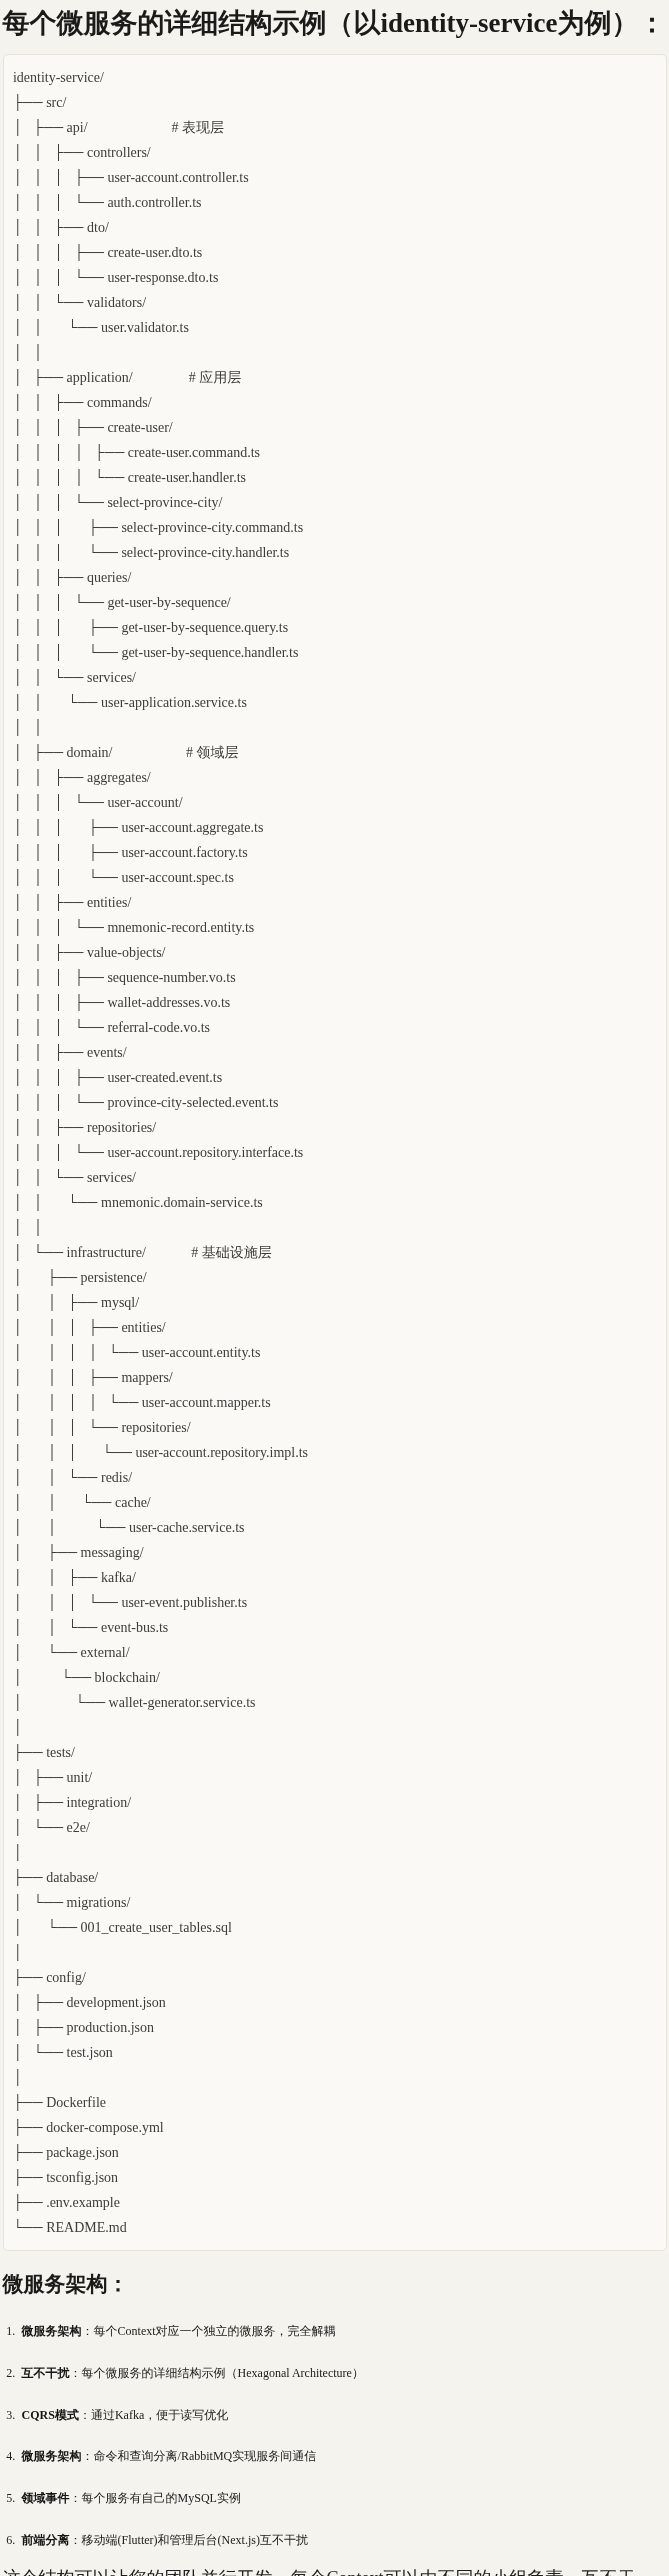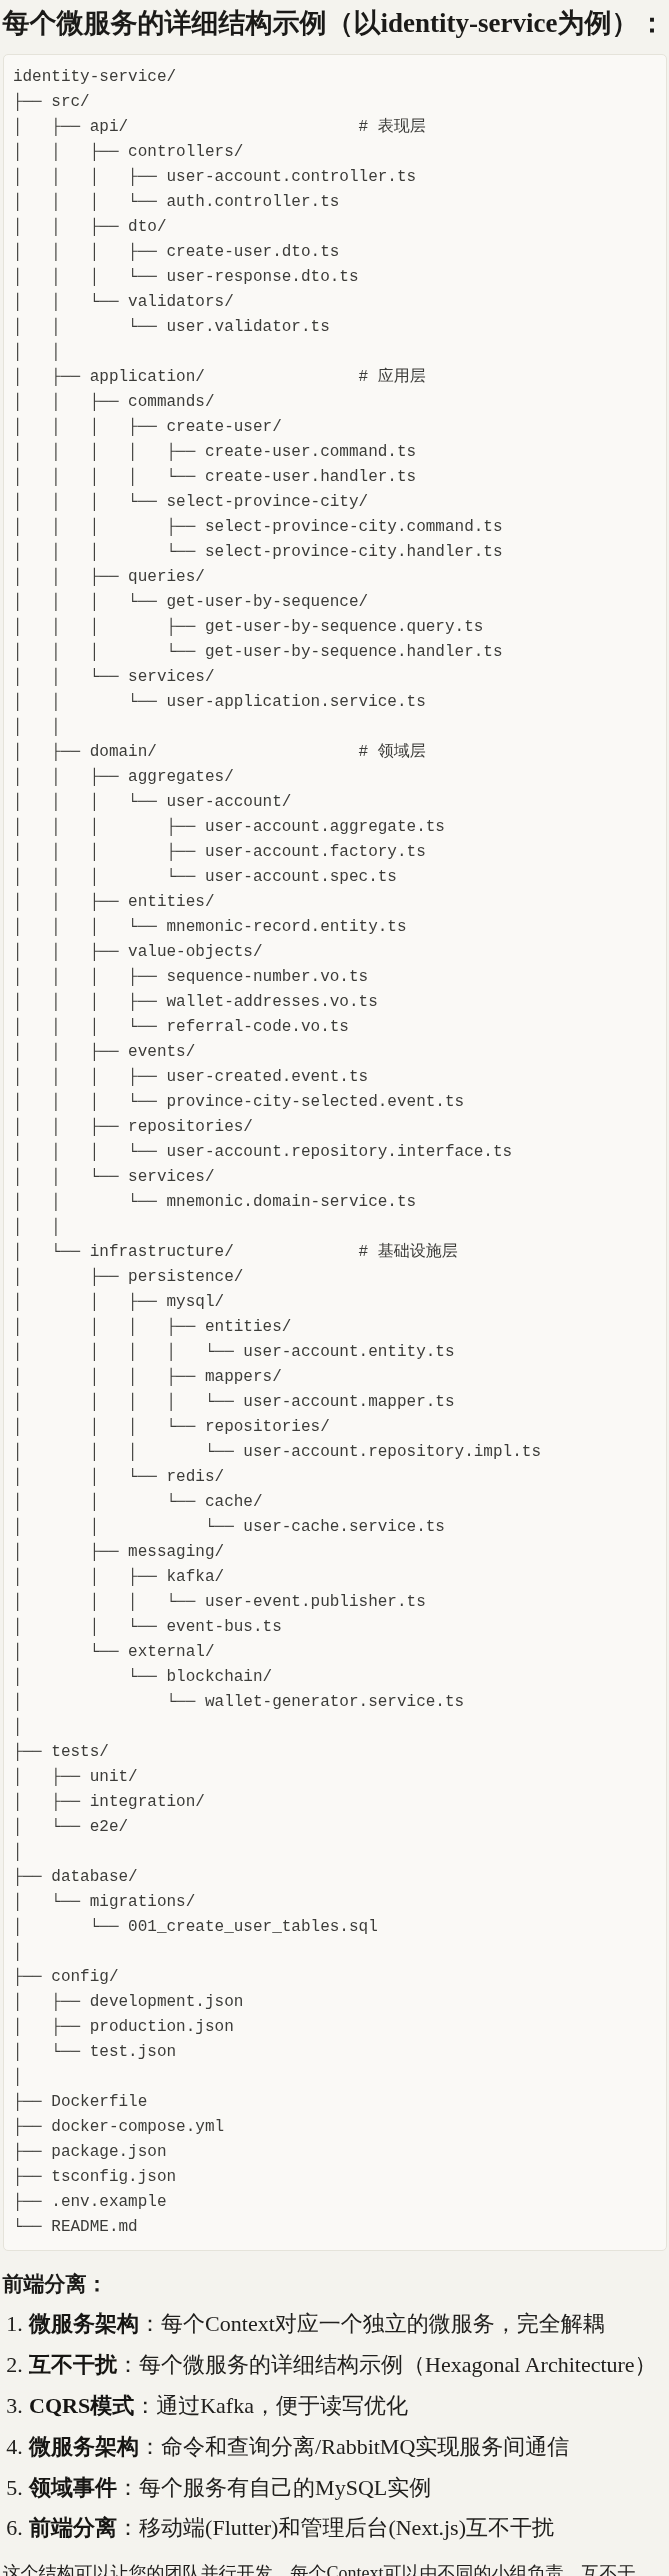--- a/index.html
+++ b/index.html
@@ -21,38 +21,38 @@
   }
   .code-block {
     background: #FAF9F6;
     border: 0.6px solid #E5E3DA;
     border-radius: 5px;
     padding: 10px 9.4px;
     overflow: hidden;
   }
   .code-block pre {
     margin: 0;
-    font-family: Liberation Mono, monospace;
-    font-size: 16px;
+    font-family: Liberation Serif, serif;
+    font-size: 14px;
     line-height: 25px;
     color: #3C3C39;
     white-space: pre;
   }
   .notes-heading {
     font-size: 21px;
     font-weight: 700;
     color: #1B1A18;
     line-height: 1.35;
     margin: 19px 0 0 0;
   }
   .notes-list { margin: 0; padding: 0 0 0 3.8px; }
   .note {
-    font-size: 22px;
+    font-size: 12px;
     line-height: 1.31;
-    margin-top: 12px;
+    margin-top: 26px;
     color: #21201E;
   }
   .note-num { margin-right: 6.3px; }
   .note-term { font-weight: 700; color: #161513; }
   .closing {
     font-size: 18px;
     line-height: 1.38;
     margin: 17.5px 0 0 0;
     color: #21201E;
   }
@@ -147,21 +147,21 @@
 │   └── test.json
 │
 ├── Dockerfile
 ├── docker-compose.yml
 ├── package.json
 ├── tsconfig.json
 ├── .env.example
 └── README.md</pre>
   </div>
 
-  <h2 class="notes-heading">前端分离：</h2>
+  <h2 class="notes-heading">微服务架构：</h2>
 
   <div class="notes-list">
     <div class="note"><span class="note-num">1.</span><span class="note-term">微服务架构</span><span class="note-desc">：每个Context对应一个独立的微服务，完全解耦</span></div>
     <div class="note"><span class="note-num">2.</span><span class="note-term">互不干扰</span><span class="note-desc">：每个微服务的详细结构示例（Hexagonal Architecture）</span></div>
     <div class="note"><span class="note-num">3.</span><span class="note-term">CQRS模式</span><span class="note-desc">：通过Kafka，便于读写优化</span></div>
     <div class="note"><span class="note-num">4.</span><span class="note-term">微服务架构</span><span class="note-desc">：命令和查询分离/RabbitMQ实现服务间通信</span></div>
     <div class="note"><span class="note-num">5.</span><span class="note-term">领域事件</span><span class="note-desc">：每个服务有自己的MySQL实例</span></div>
     <div class="note"><span class="note-num">6.</span><span class="note-term">前端分离</span><span class="note-desc">：移动端(Flutter)和管理后台(Next.js)互不干扰</span></div>
   </div>
 

